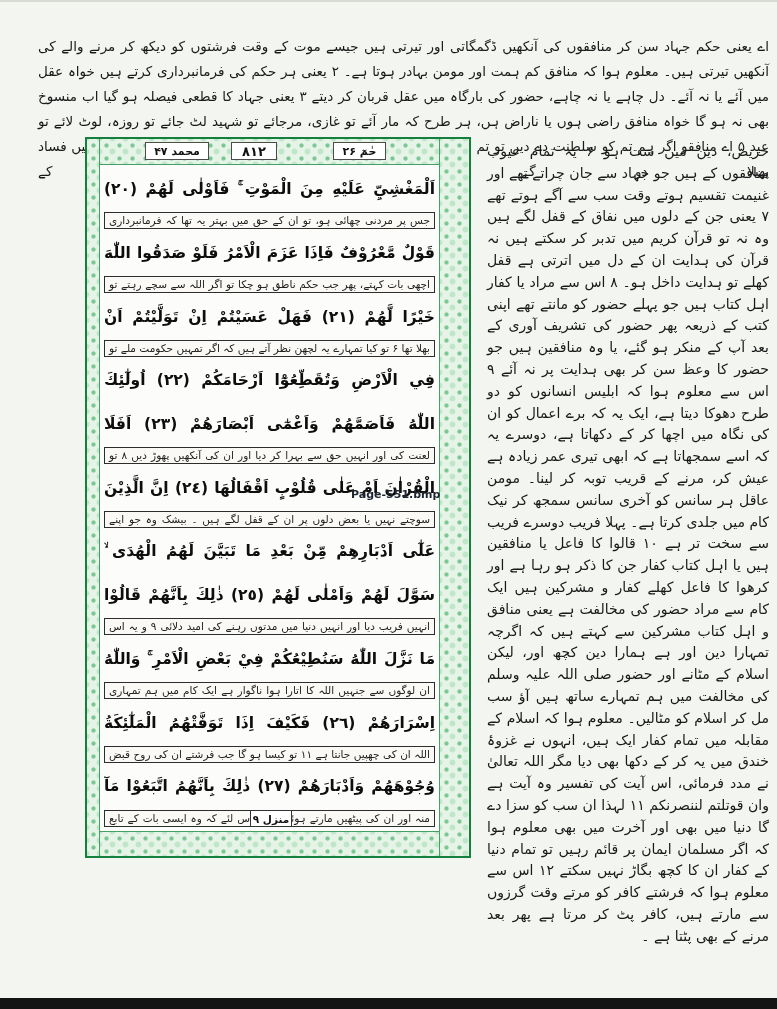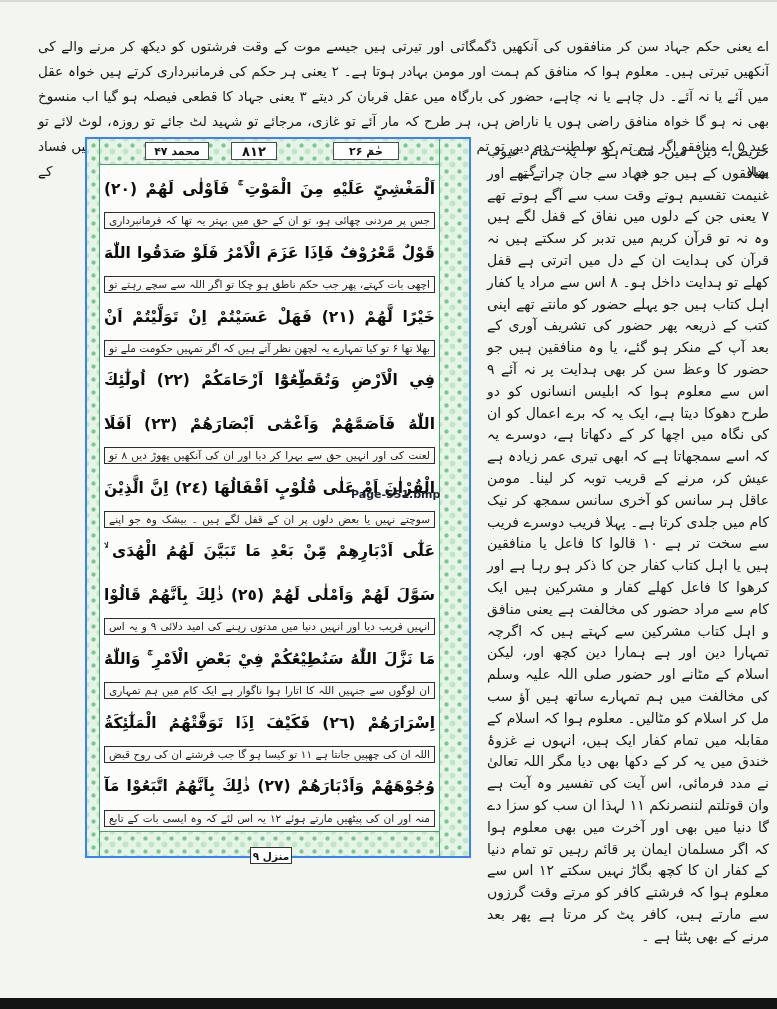--- a/index.html
+++ b/index.html
@@ -11,21 +11,21 @@
   }
   
   .top-commentary{
     position:absolute;left:38px;top:34px;width:731px;
     direction:rtl;text-align:justify;text-align-last:justify;
     font-size:13.5px;line-height:25px;color:#191919;
   }
   
   .frame{
     position:absolute;left:85px;top:137px;width:386px;height:721px;
-    box-sizing:border-box;border:2px solid #3b82f6;background:#fcfdfa;
+    box-sizing:border-box;border:2px solid #15803d;background:#fcfdfa;
   }
   .band{
     position:absolute;box-sizing:border-box;
     background-color:#e6f4e7;
     background-image:
       radial-gradient(circle,#7cc793 1.6px, transparent 2.6px),
       radial-gradient(circle,#bfe6c8 2.4px, transparent 3.4px);
     background-size:13px 13px,13px 13px;
     background-position:0 0,6px 6px;
   }
@@ -34,40 +34,40 @@
   .band-left{left:0;top:0;bottom:0;width:13px;border-right:1px solid #44a065;}
   .band-right{right:0;top:0;bottom:0;width:30px;border-left:1px solid #44a065;}
   .hbox{
     position:absolute;top:3px;height:18px;box-sizing:border-box;
     background:#ffffff;border:1px solid #4c4c4c;
     display:flex;align-items:center;justify-content:center;
     direction:rtl;font-size:11px;font-weight:bold;color:#111;z-index:3;
   }
   .hbox-surah{left:58px;width:64px;}
   .hbox-page{left:144px;width:46px;font-size:13px;}
-  .hbox-juz{left:246px;width:66px;}
+  .hbox-juz{left:246px;width:53px;}
   .content{
     position:absolute;left:14px;right:31px;top:27px;bottom:26px;
     display:flex;flex-direction:column;justify-content:space-between;
     padding:3px 3px;box-sizing:border-box;
   }
   .row{direction:rtl;overflow:hidden;}
   .row.arabic{
     font-size:15.5px;font-weight:bold;color:#0e0e0e;
     height:40px;line-height:40px;
     text-align:justify;text-align-last:justify;
   }
   .row.urdu{
     font-size:10.5px;color:#222;background:#faf9f5;
     border:1px solid #2d2d2d;height:17px;line-height:15px;
     padding:0 4px;box-sizing:border-box;
     text-align:justify;text-align-last:justify;
   }
   .manzil-box{
-    position:absolute;left:163px;top:708px;width:42px;height:17px;
+    position:absolute;left:163px;top:671px;width:42px;height:17px;
     box-sizing:border-box;background:#ffffff;border:1px solid #333;
     display:flex;align-items:center;justify-content:center;
     direction:rtl;font-size:10.5px;font-weight:bold;color:#111;z-index:3;
   }
   
   .side-commentary{
     position:absolute;left:487px;top:141px;width:282px;
     direction:rtl;text-align:justify;
     font-size:14px;line-height:21.8px;color:#191919;
   }

